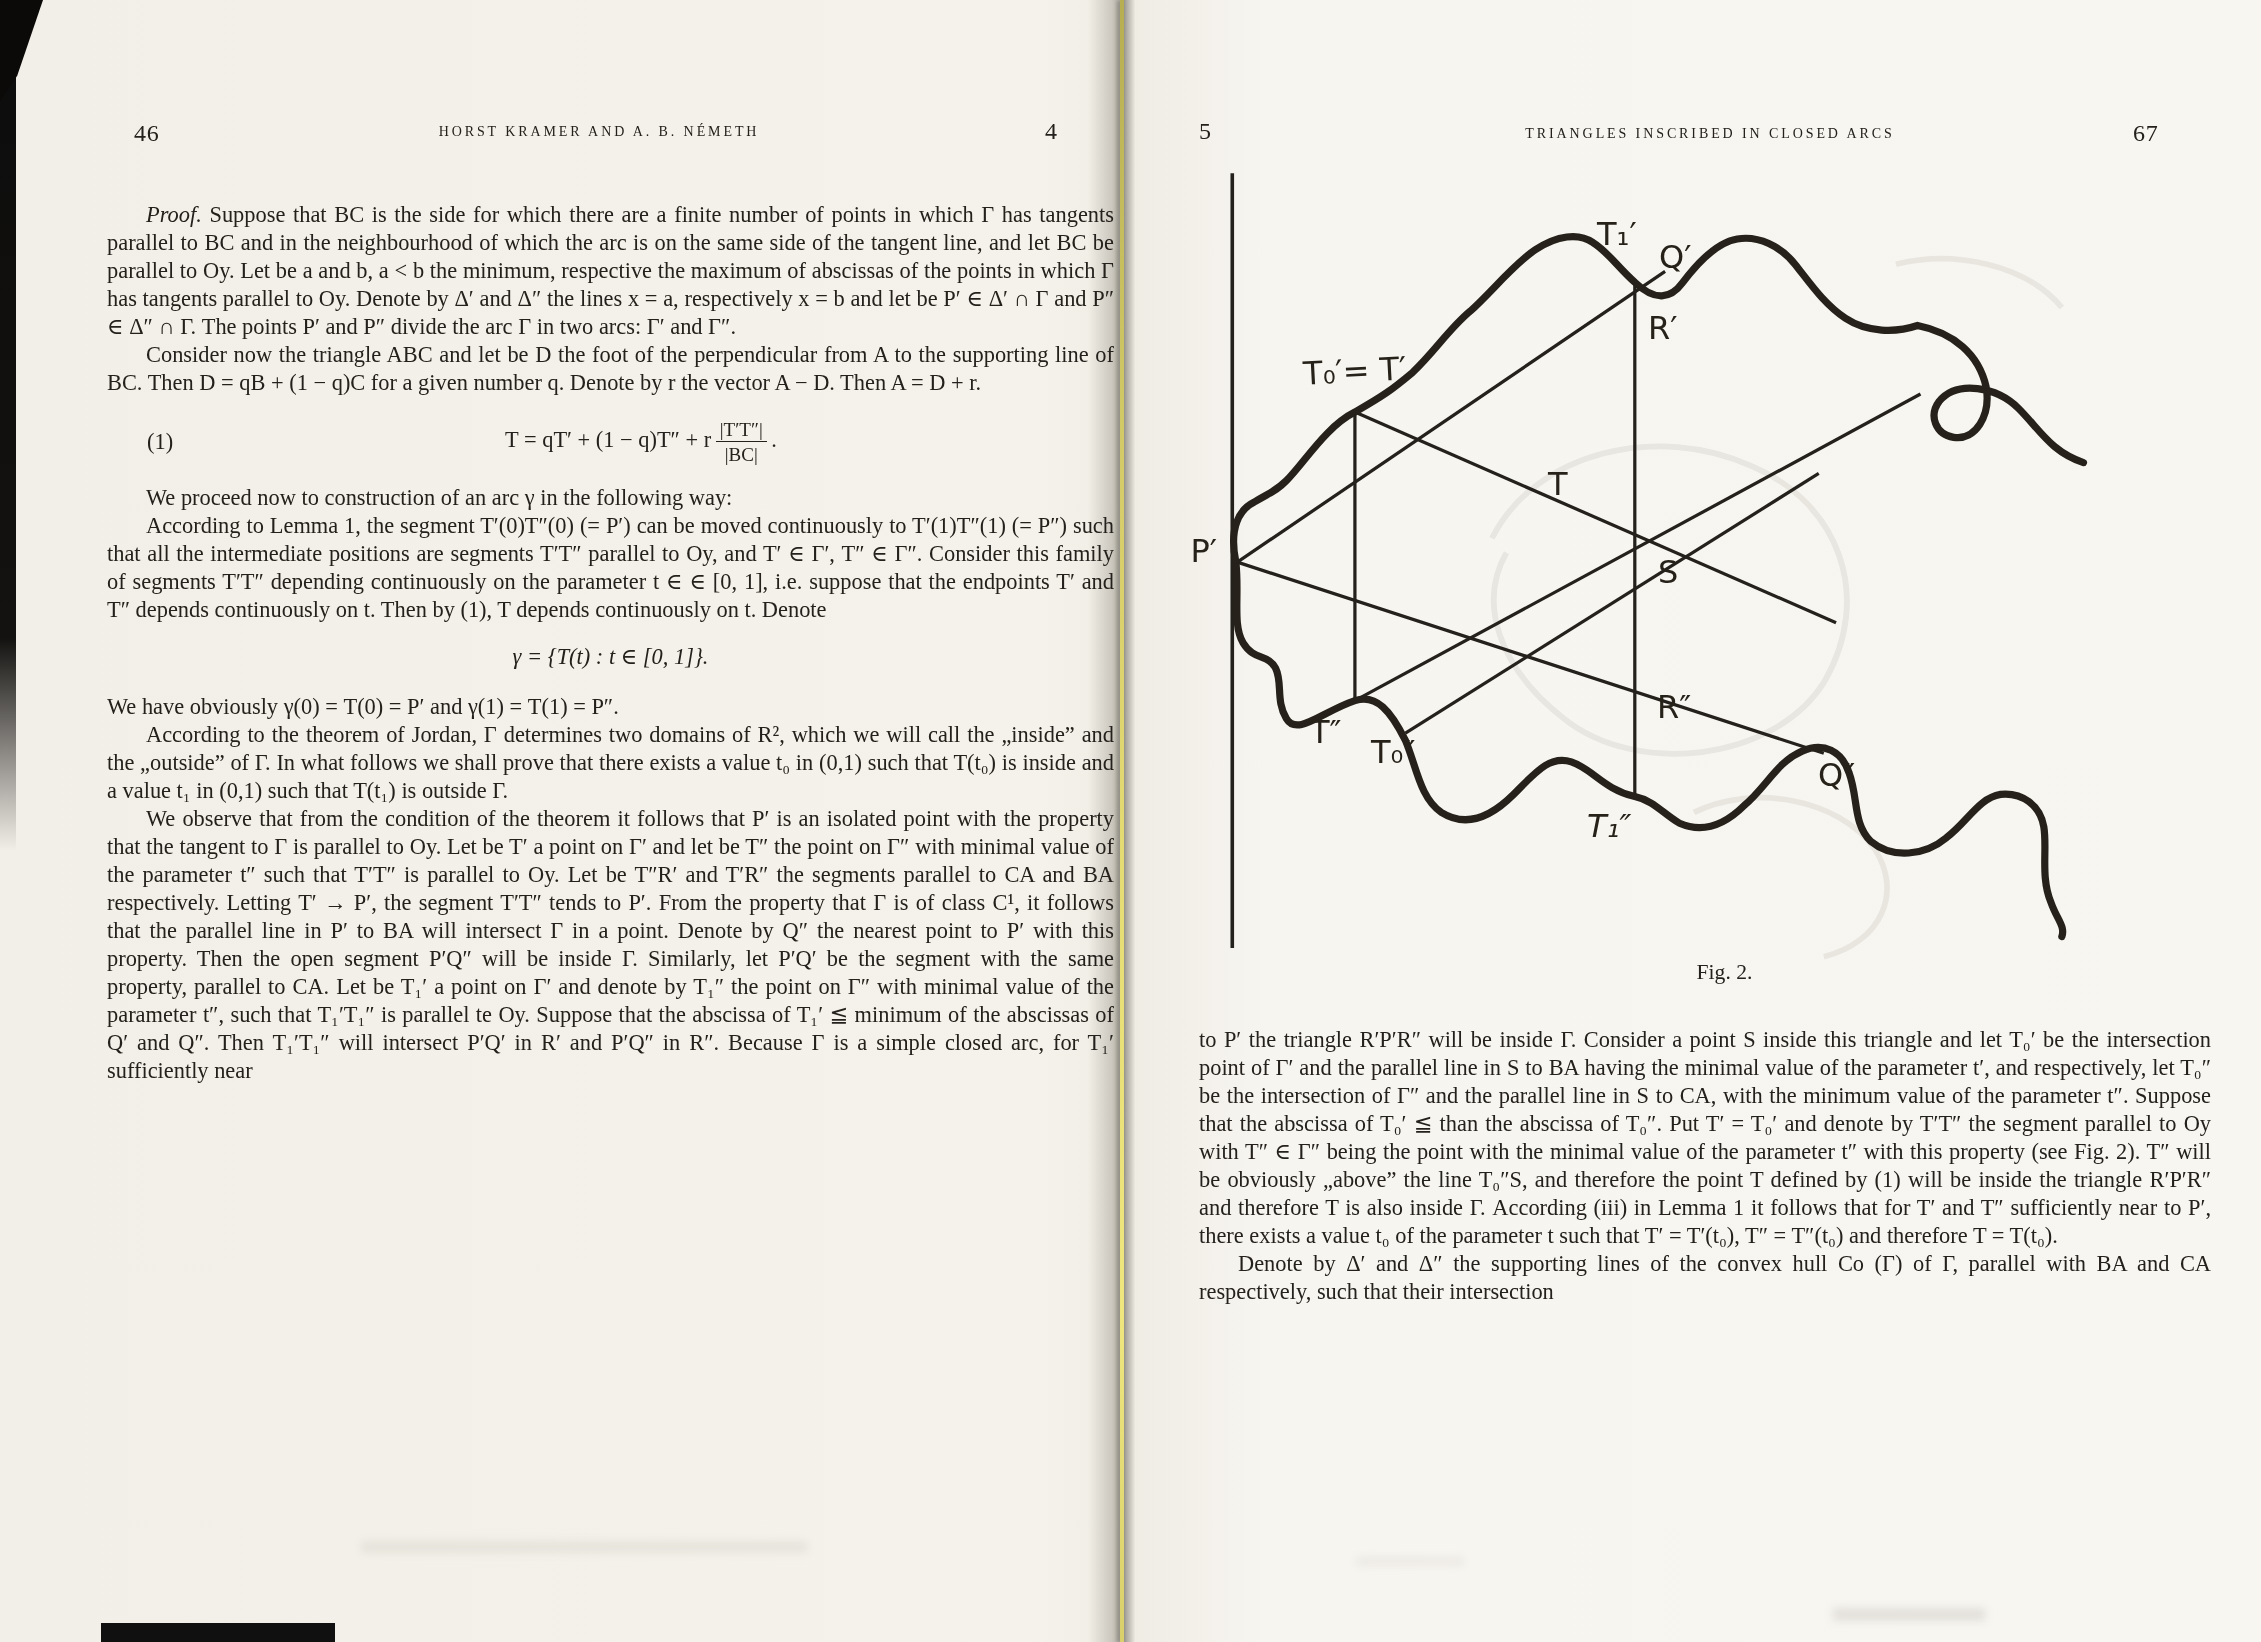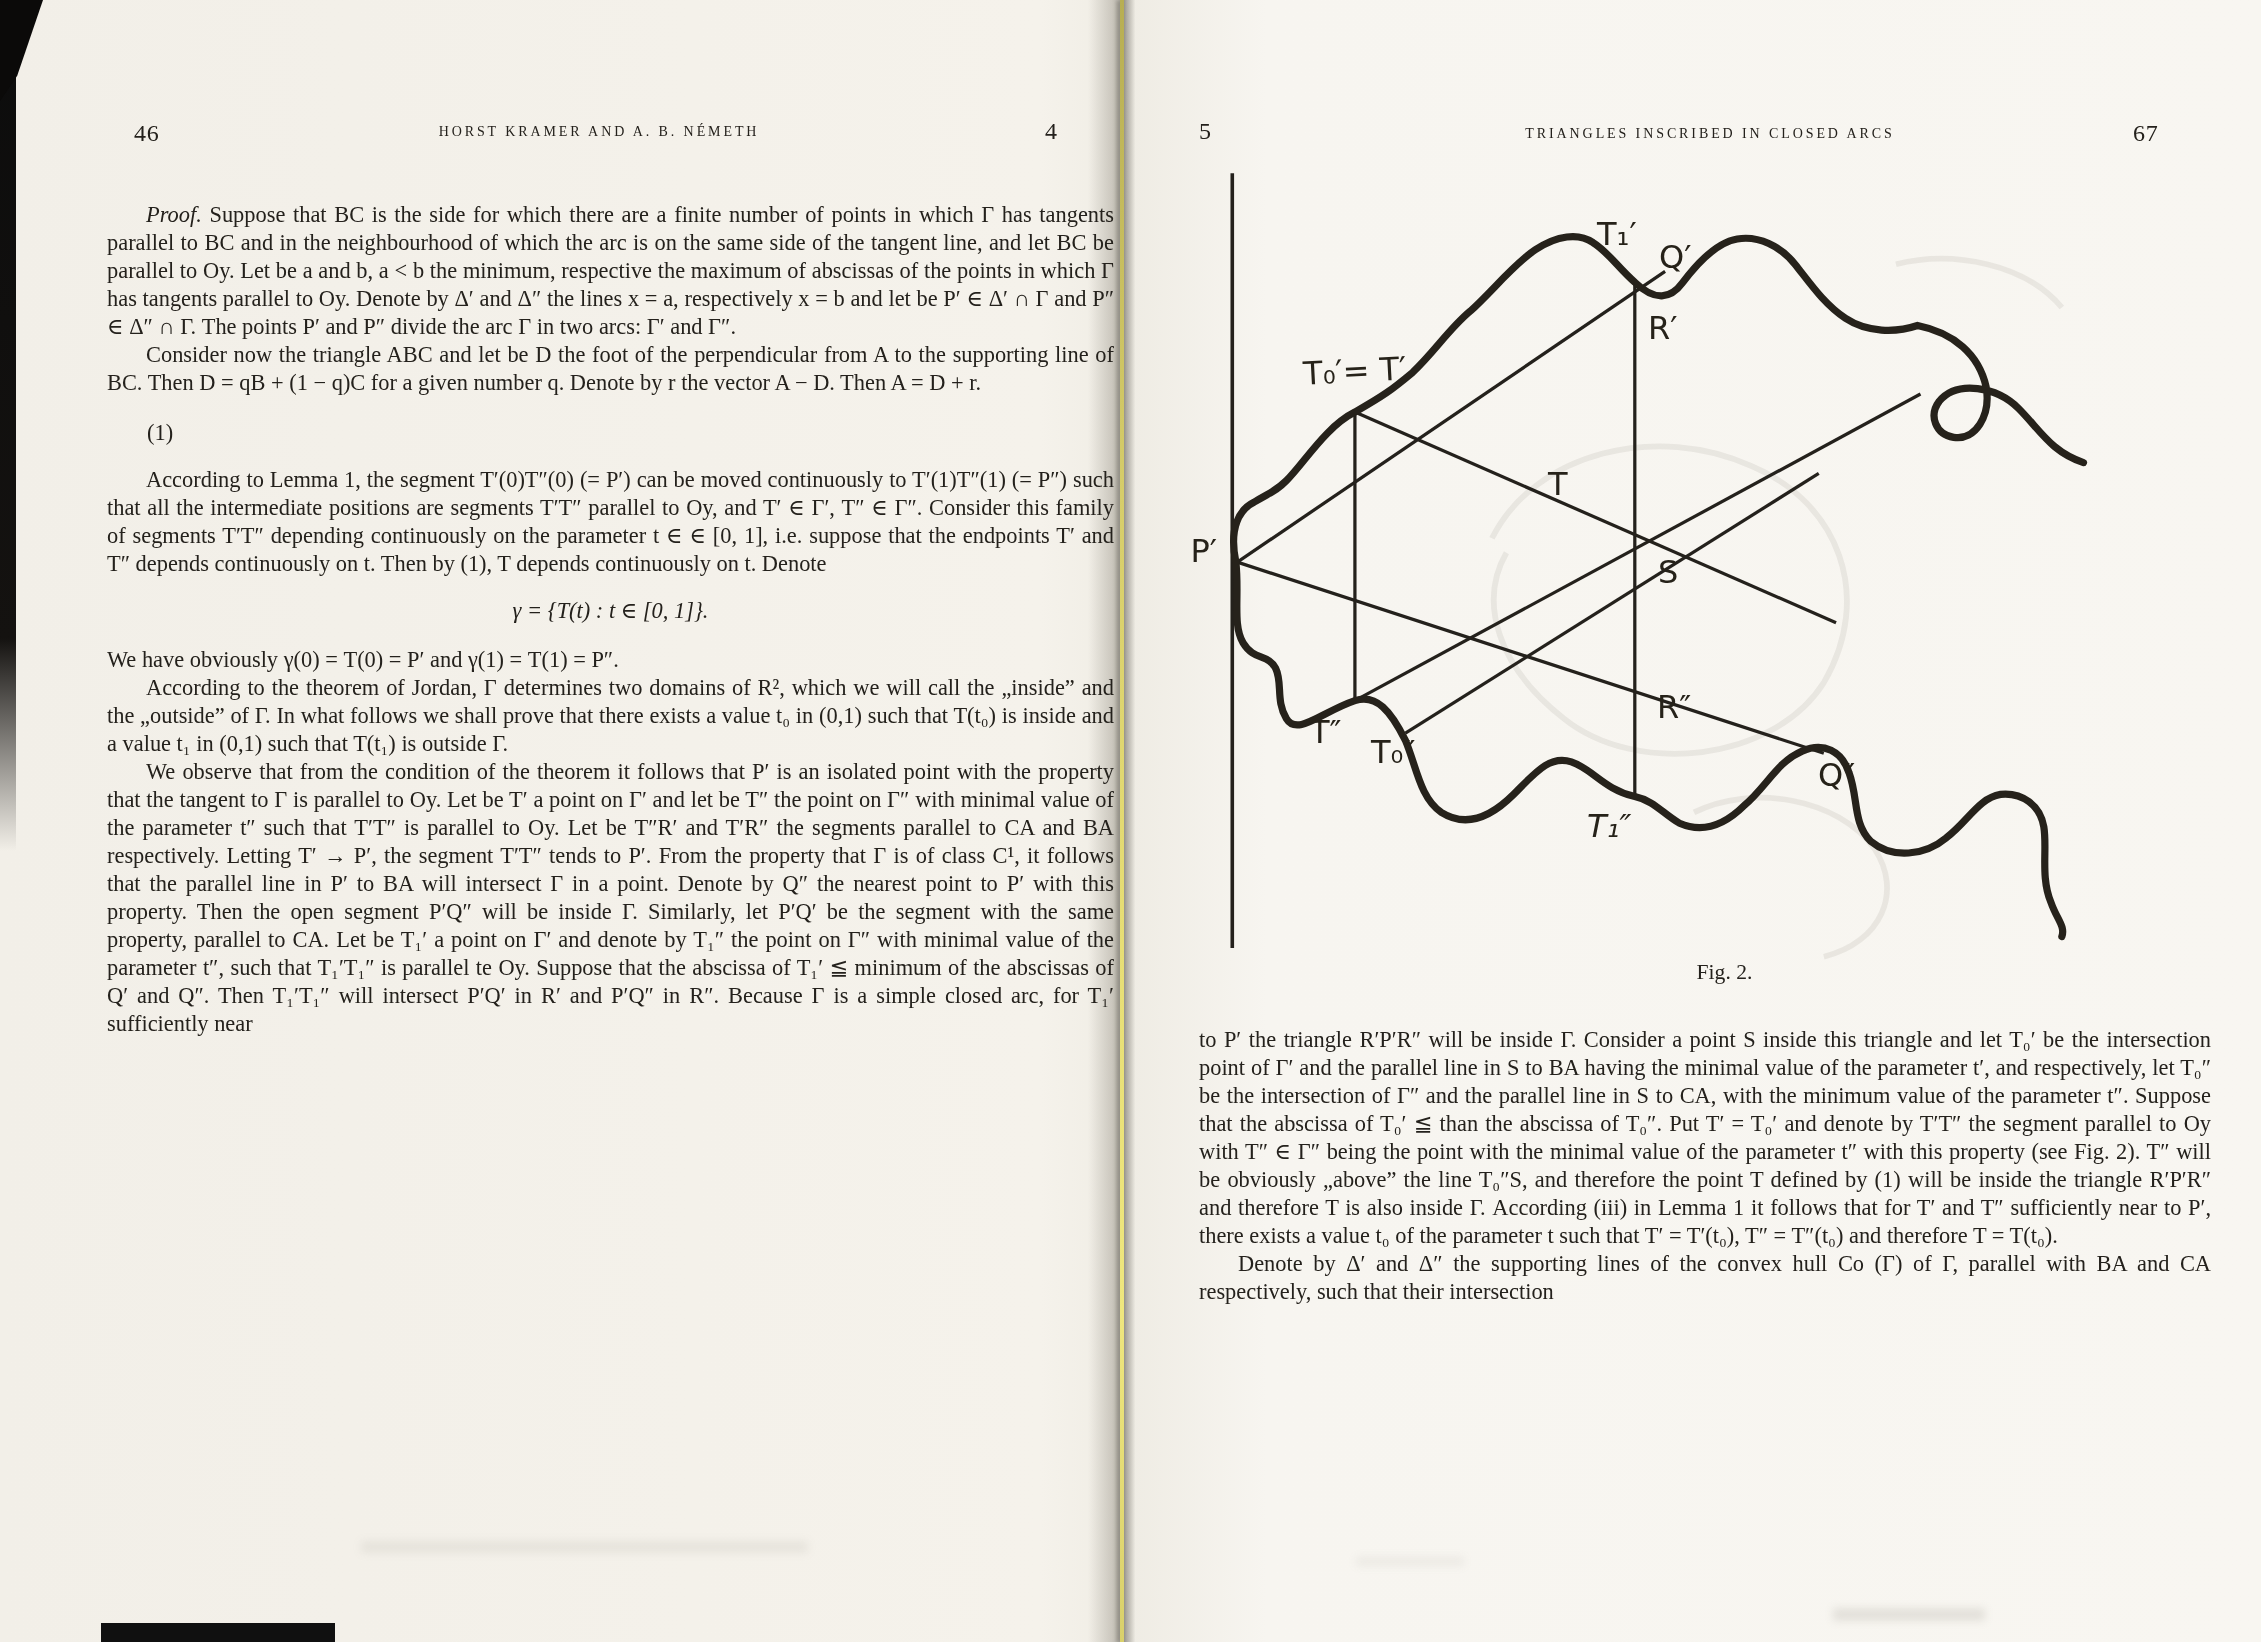--- a/index.html
+++ b/index.html
@@ -58,23 +58,27 @@
   <div class="pagenum" style="left:134px;top:120px;">46</div>
   <div class="runhead" style="left:599px;top:124px;">HORST KRAMER AND A. B. NÉMETH</div>
   <div class="issuenum" style="left:1045px;top:118px;">4</div>
 
   <div class="col" style="left:107px;top:179px;width:1007px;margin-top:22px;">
     <p class="indent"><span class="proof-lbl">Proof.</span><span> Suppose that BC is the side for which there are a finite number of points in which Γ has tangents parallel to BC and in the neighbourhood of which the arc is on the same side of the tangent line, and let BC be parallel to Oy. Let be a and b, a &lt; b the minimum, respective the maximum of abscissas of the points in which Γ has tangents parallel to Oy. Denote by Δ′ and Δ″ the lines x = a, respectively x = b and let be P′ ∈ Δ′ ∩ Γ and P″ ∈ Δ″ ∩ Γ. The points P′ and P″ divide the arc Γ in two arcs: Γ′ and Γ″.</span></p>
     <p class="indent">Consider now the triangle ABC and let be D the foot of the perpendicular from A to the supporting line of BC. Then D = qB + (1 − q)C for a given number q. Denote by r the vector A − D. Then A = D + r.</p>
 
     <div class="eq-row">
       <span class="eq-no">(1)</span>
+      <span class="eq-main">
+        <span>T = qT′ + (1 − q)T″ + r</span><span class="frac"><span class="num">|T′T″|</span><span class="den">|BC|</span></span><span>.</span>
+      </span>
       <span style="width:87px;"></span>
     </div>
 
+    <p class="indent">We proceed now to construction of an arc γ in the following way:</p>
     <p class="indent">According to Lemma 1, the segment T′(0)T″(0) (= P′) can be moved continuously to T′(1)T″(1) (= P″) such that all the intermediate positions are segments T′T″ parallel to Oy, and T′ ∈ Γ′, T″ ∈ Γ″. Consider this family of segments T′T″ depending continuously on the parameter t ∈ ∈ [0, 1], i.e. suppose that the endpoints T′ and T″ depends continuously on t. Then by (1), T depends continuously on t. Denote</p>
 
     <div class="eq-center">γ = {T(t) : t ∈ [0, 1]}.</div>
 
     <p>We have obviously γ(0) = T(0) = P′ and γ(1) = T(1) = P″.</p>
     <p class="indent">According to the theorem of Jordan, Γ determines two domains of R², which we will call the „inside” and the „outside” of Γ. In what follows we shall prove that there exists a value t₀ in (0,1) such that T(t₀) is inside and a value t₁ in (0,1) such that T(t₁) is outside Γ.</p>
     <p class="indent">We observe that from the condition of the theorem it follows that P′ is an isolated point with the property that the tangent to Γ is parallel to Oy. Let be T′ a point on Γ′ and let be T″ the point on Γ″ with minimal value of the parameter t″ such that T′T″ is parallel to Oy. Let be T″R′ and T′R″ the segments parallel to CA and BA respectively. Letting T′ → P′, the segment T′T″ tends to P′. From the property that Γ is of class C¹, it follows that the parallel line in P′ to BA will intersect Γ in a point. Denote by Q″ the nearest point to P′ with this property. Then the open segment P′Q″ will be inside Γ. Similarly, let P′Q′ be the segment with the same property, parallel to CA. Let be T₁′ a point on Γ′ and denote by T₁″ the point on Γ″ with minimal value of the parameter t″, such that T₁′T₁″ is parallel te Oy. Suppose that the abscissa of T₁′ ≦ minimum of the abscissas of Q′ and Q″. Then T₁′T₁″ will intersect P′Q′ in R′ and P′Q″ in R″. Because Γ is a simple closed arc, for T₁′ sufficiently near</p>
   </div>
 
   <div class="issuenum" style="left:1199px;top:118px;">5</div>

